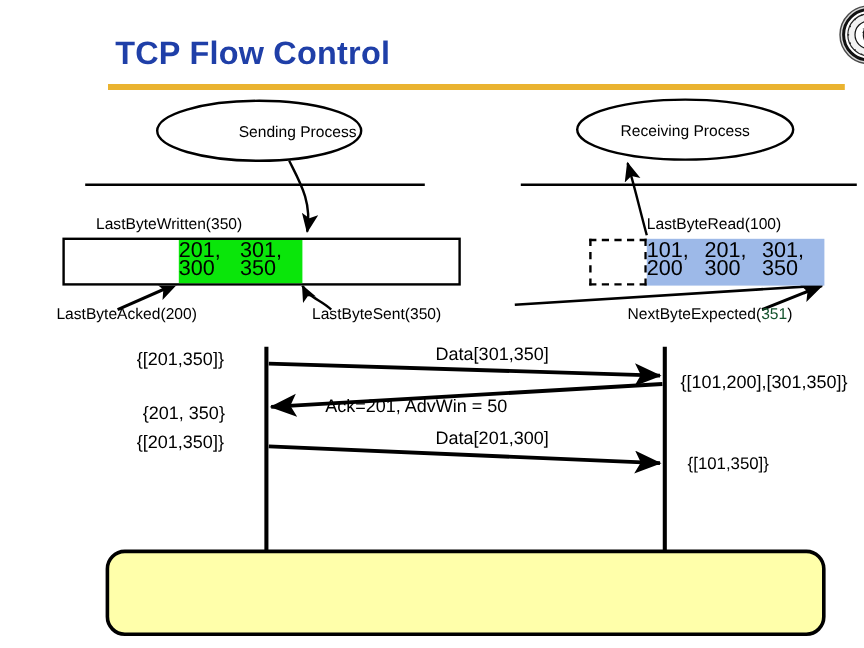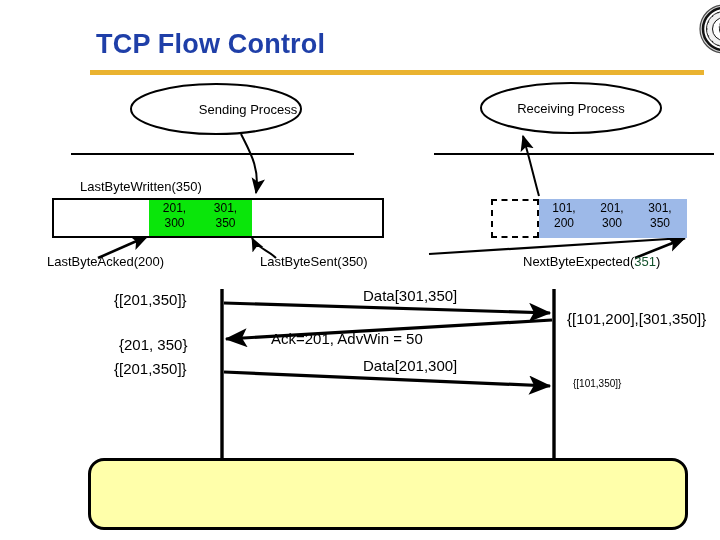--- a/index.html
+++ b/index.html
@@ -30,21 +30,21 @@
   #vec{position:absolute;left:0;top:0;width:720px;height:540px;}
 
   
   .lbl{position:absolute;white-space:nowrap;color:#000;}
   .ell-txt{
     position:absolute; white-space:nowrap; color:#000;
     font-size:13px; text-align:center;
   }
   .buf-txt{
     position:absolute; white-space:nowrap; color:#000;
-    font-size:12px; text-align:center; line-height:15px;
+    font-size:18px; text-align:left; line-height:15px;
   }
 
   
   .buf-rect{position:absolute;border:2px solid #000;background:#fff;box-sizing:border-box;}
   .buf-fill-green{position:absolute;background:#0ae60a;}
   .buf-fill-blue{position:absolute;background:#9db9e8;}
   .buf-dashed{position:absolute;border:2px dashed #000;box-sizing:border-box;background:#fff;}
 
   
   .callout{
@@ -148,20 +148,21 @@
     <div>300</div>
   </div>
   <div class="buf-txt" style="left:164px;top:201px;width:51px;">
     <div>301,</div>
     <div>350</div>
   </div>
 
   <div class="lbl" style="left:11px;top:254px;font-size:13px;">LastByteAcked(200)</div>
   <div class="lbl" style="left:224px;top:254px;font-size:13px;">LastByteSent(350)</div>
 
+  <div class="lbl" style="left:503px;top:179px;font-size:13px;">LastByteRead(100)</div>
 
   <div class="buf-dashed" style="left:455px;top:199px;width:48px;height:39px;"></div>
   <div class="buf-fill-blue" style="left:503px;top:199px;width:148px;height:39px;"></div>
   <div class="buf-txt" style="left:503px;top:201px;width:50px;">
     <div>101,</div>
     <div>200</div>
   </div>
   <div class="buf-txt" style="left:551px;top:201px;width:50px;">
     <div>201,</div>
     <div>300</div>
@@ -177,17 +178,17 @@
 
   <div class="lbl" style="left:78px;top:291px;font-size:15px;">{[201,350]}</div>
   <div class="lbl" style="left:83px;top:336px;font-size:15px;">{201, 350}</div>
   <div class="lbl" style="left:78px;top:360px;font-size:15px;">{[201,350]}</div>
 
   <div class="lbl" style="left:327px;top:287px;font-size:15px;">Data[301,350]</div>
   <div class="lbl" style="left:235px;top:330px;font-size:15px;">Ack=201, AdvWin = 50</div>
   <div class="lbl" style="left:327px;top:357px;font-size:15px;">Data[201,300]</div>
 
   <div class="lbl" style="left:531px;top:310px;font-size:15px;">{[101,200],[301,350]}</div>
-  <div class="lbl" style="left:537px;top:378px;font-size:10px;">{[101,350]}</div>
+  <div class="lbl" style="left:537px;top:378px;font-size:14px;">{[101,350]}</div>
 
   <div class="callout"></div>
 
 </div>
 
 </body></html>

